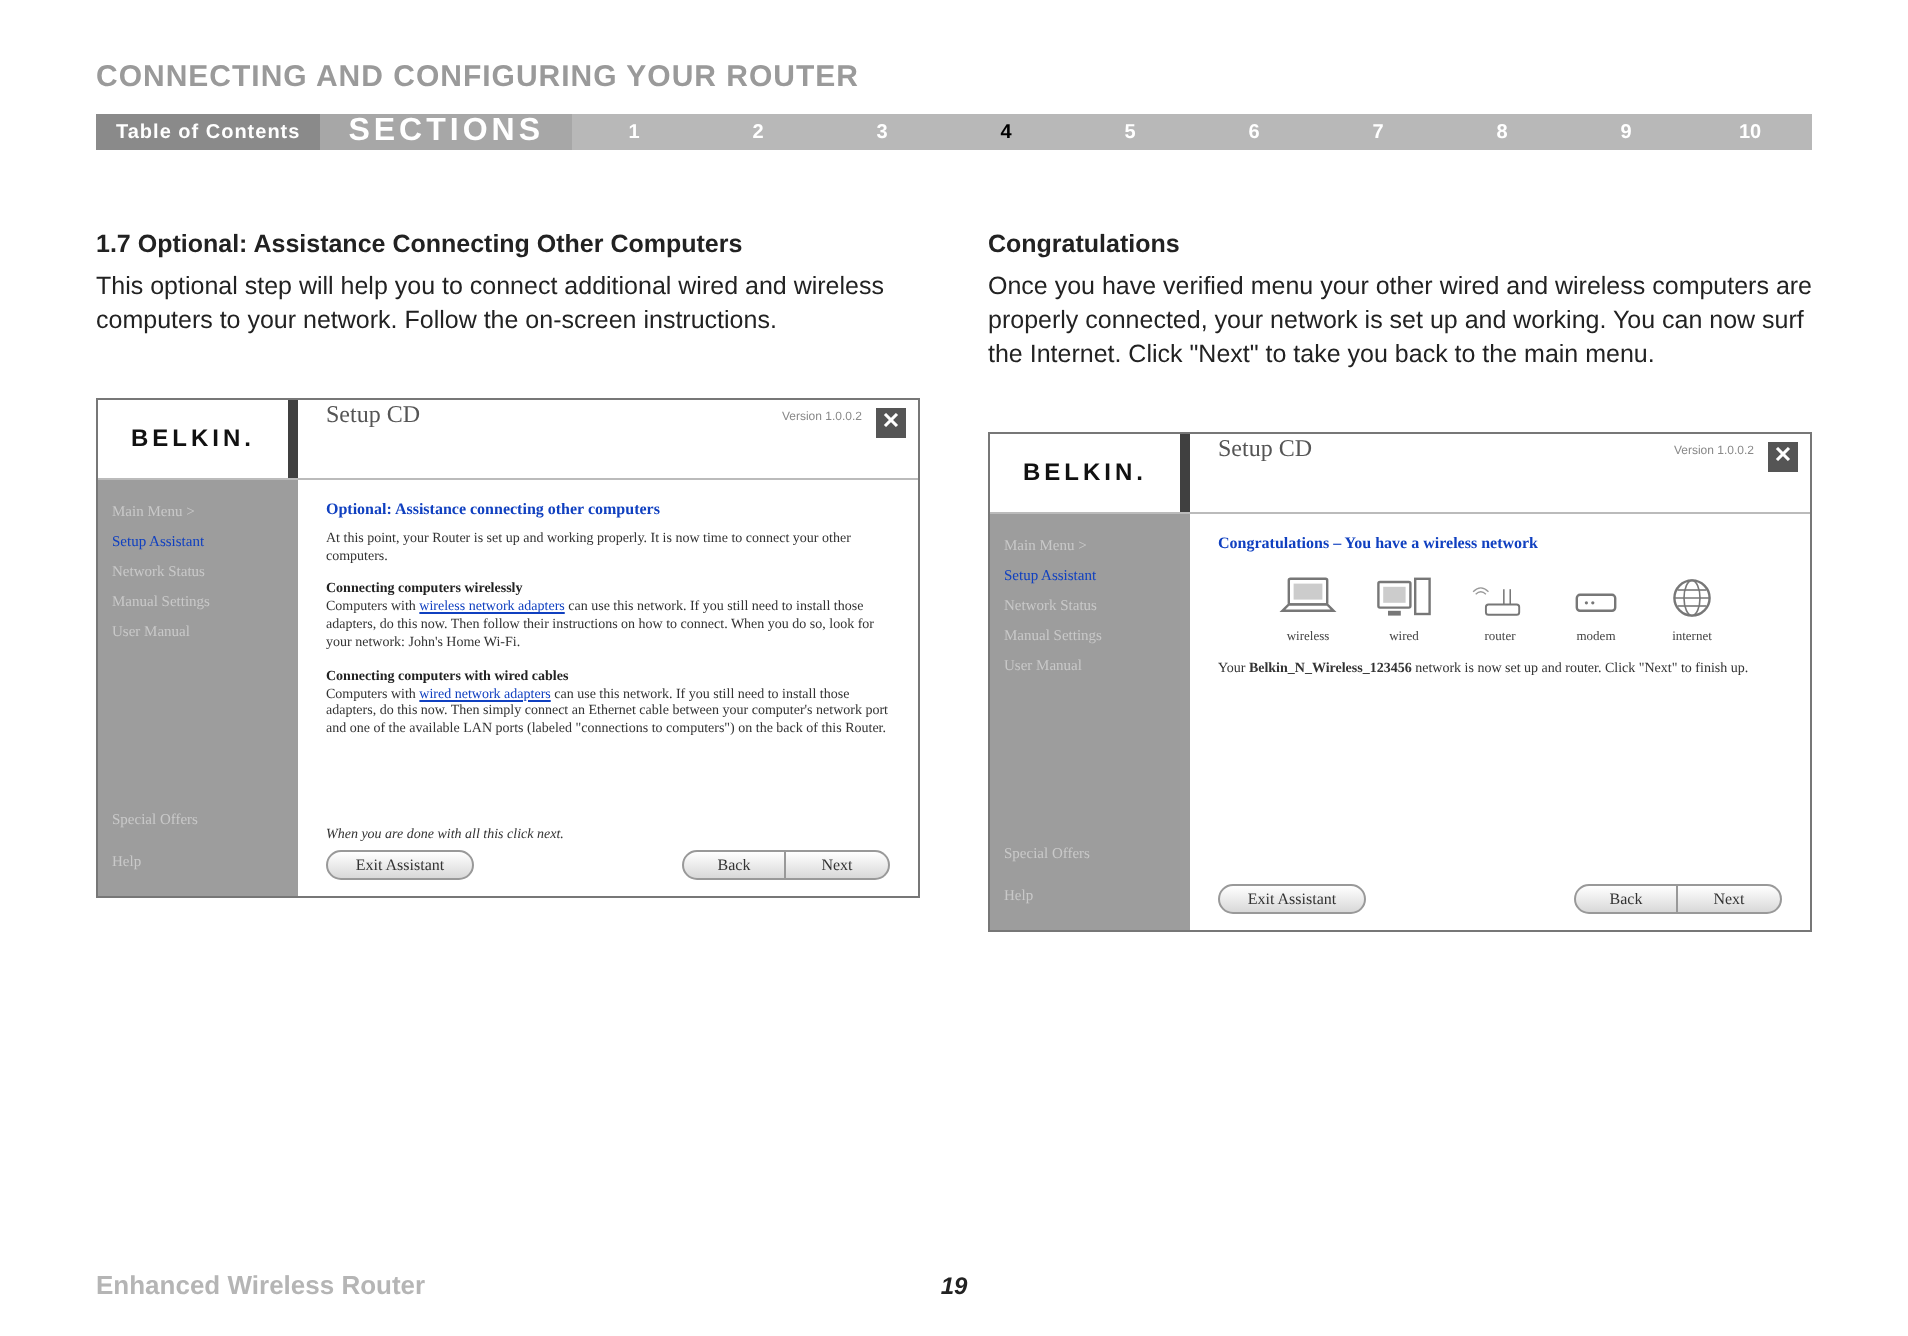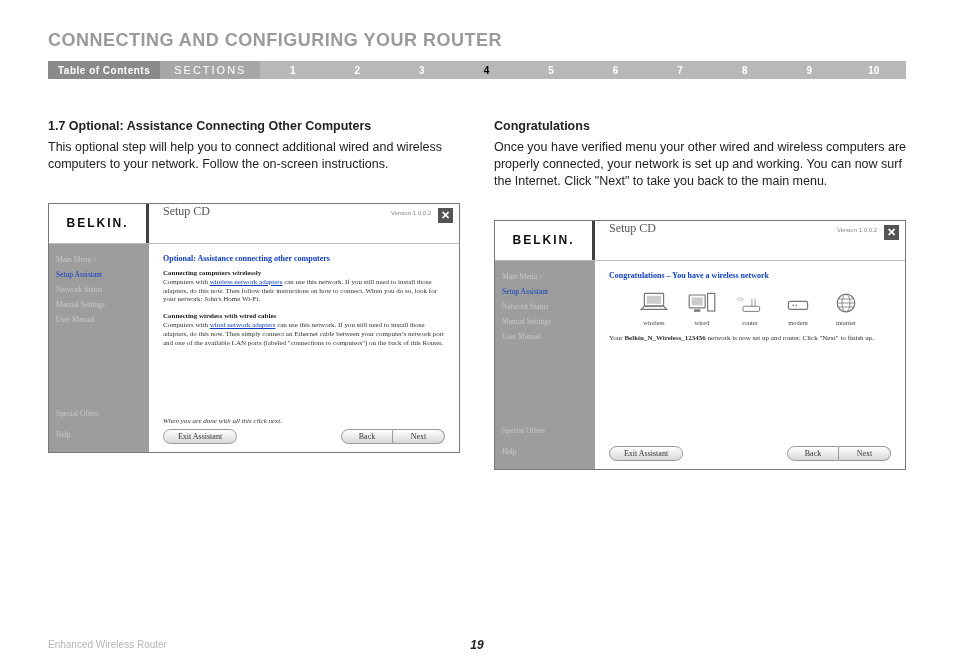--- a/index.html
+++ b/index.html
@@ -8,21 +8,21 @@
     background: #fff;
     width: 954px;
     height: 668px;
     position: relative;
     color: #222;
   }
   .page {
     padding: 30px 48px 0 48px;
   }
   .chapter-title {
-    font-size: 18px;
+    font-size: 15px;
     font-weight: bold;
     letter-spacing: 0.5px;
     color: #9a9a9a;
     margin-bottom: 10px;
   }
   .nav-bar {
     display: flex;
     align-items: stretch;
     height: 18px;
     font-size: 10px;
@@ -35,22 +35,22 @@
     display: flex;
     align-items: center;
     font-weight: bold;
     letter-spacing: 0.5px;
   }
   .nav-sections {
     background: #a7a7a7;
     padding: 0 14px;
     display: flex;
     align-items: center;
-    font-weight: normal;
-    font-size: 11px;
+    font-weight: bold;
+    font-size: 16px;
     letter-spacing: 2px;
   }
   .nav-nums {
     flex: 1;
     background: #b8b8b8;
     display: flex;
     align-items: center;
   }
   .nav-num {
     flex: 1;
@@ -89,21 +89,21 @@
     display: flex;
     align-items: stretch;
     border-bottom: 1px solid #bbb;
     height: 40px;
   }
   .logo-cell {
     width: 100px;
     display: flex;
     align-items: center;
     justify-content: center;
-    border-right: 3px solid #404040;
+    border-right: 5px solid #404040;
     font-weight: bold;
     font-size: 12px;
     letter-spacing: 2px;
     color: #111;
   }
   .title-cell {
     flex: 1;
     display: flex;
     align-items: flex-start;
     padding-left: 14px;
@@ -229,23 +229,23 @@
   }
   .footer {
     position: absolute;
     bottom: 18px;
     left: 48px;
     right: 48px;
     display: flex;
     align-items: center;
   }
   .footer-prod {
-    font-size: 10px;
+    font-size: 13px;
     color: #b5b5b5;
-    font-weight: normal;
+    font-weight: bold;
   }
   .footer-page {
     position: absolute;
     left: 50%;
     transform: translateX(-50%);
     font-size: 12px;
     font-weight: bold;
     color: #222;
     font-style: italic;
   }
@@ -299,25 +299,26 @@
             </div>
             <div class="spacer"></div>
             <div class="menu-bottom">
               <div class="menu-item">Special Offers</div>
               <div class="menu-item" style="margin-top:6px">Help</div>
             </div>
           </div>
           <div class="content">
             <div class="content-scroll">
               <div class="content-title">Optional: Assistance connecting other computers</div>
+              <div class="content-p">At this point, your Router is set up and working properly. It is now time to connect your other computers.</div>
               <div class="content-sub">Connecting computers wirelessly</div>
               <div class="content-p">
                 <span>Computers with </span><a href="#">wireless network adapters</a><span> can use this network. If you still need to install those adapters, do this now. Then follow their instructions on how to connect. When you do so, look for your network: John's Home Wi-Fi.</span>
               </div>
-              <div class="content-sub">Connecting wireless with wired cables</div>
+              <div class="content-sub">Connecting computers with wired cables</div>
               <div class="content-p">
                 <span>Computers with </span><a href="#">wired network adapters</a><span> can use this network. If you still need to install those adapters, do this now. Then simply connect an Ethernet cable between your computer's network port and one of the available LAN ports (labeled "connections to computers") on the back of this Router.</span>
               </div>
             </div>
             <div class="hint-line">When you are done with all this click next.</div>
             <div class="btn-row">
               <div class="btn exit">Exit Assistant</div>
               <div class="btn-pair">
                 <div class="btn back">Back</div>
                 <div class="btn next">Next</div>

